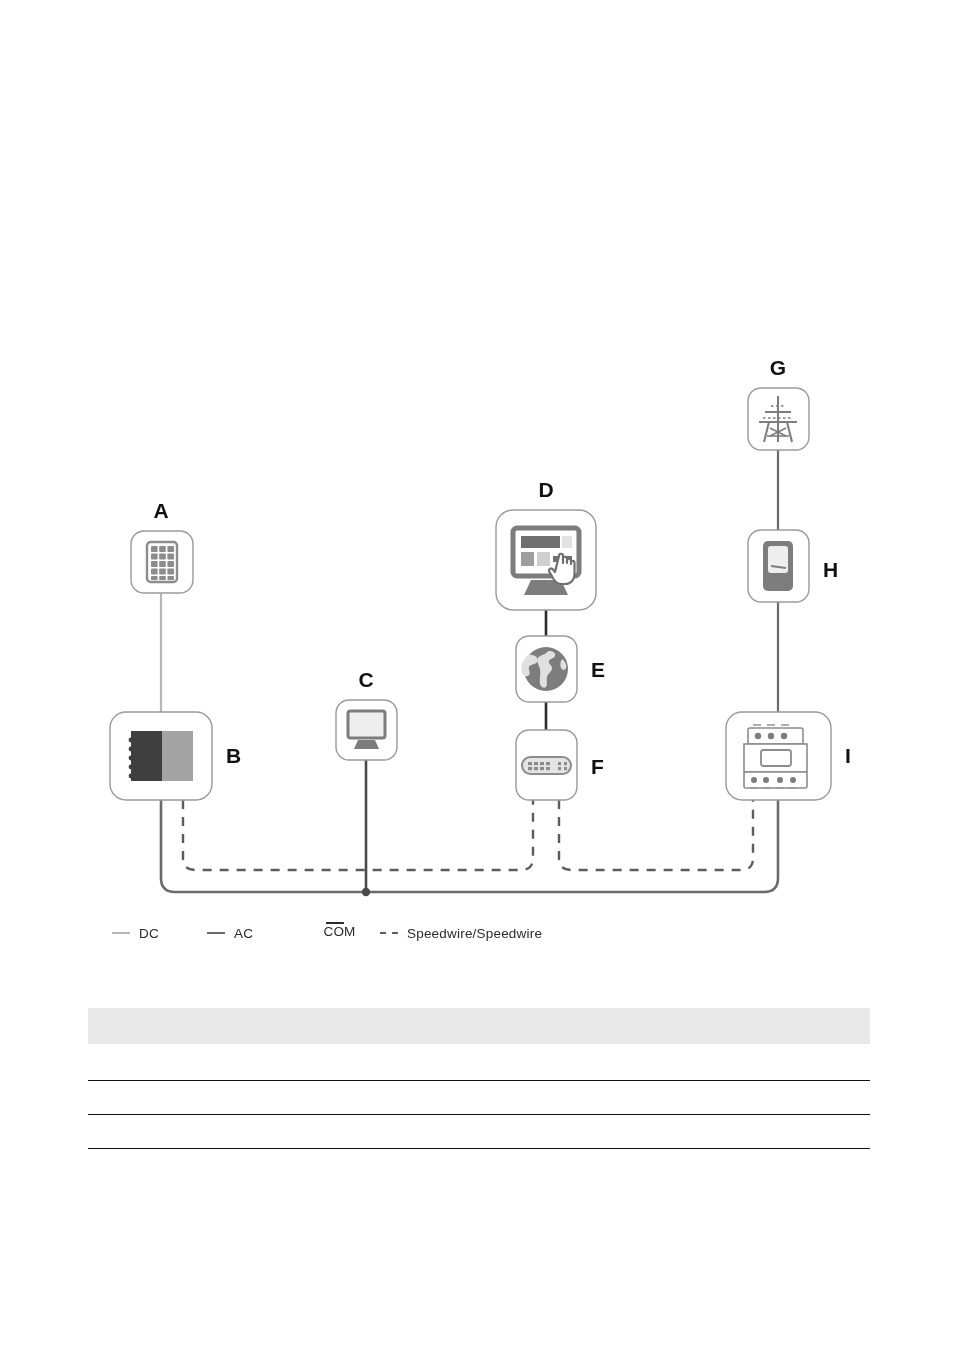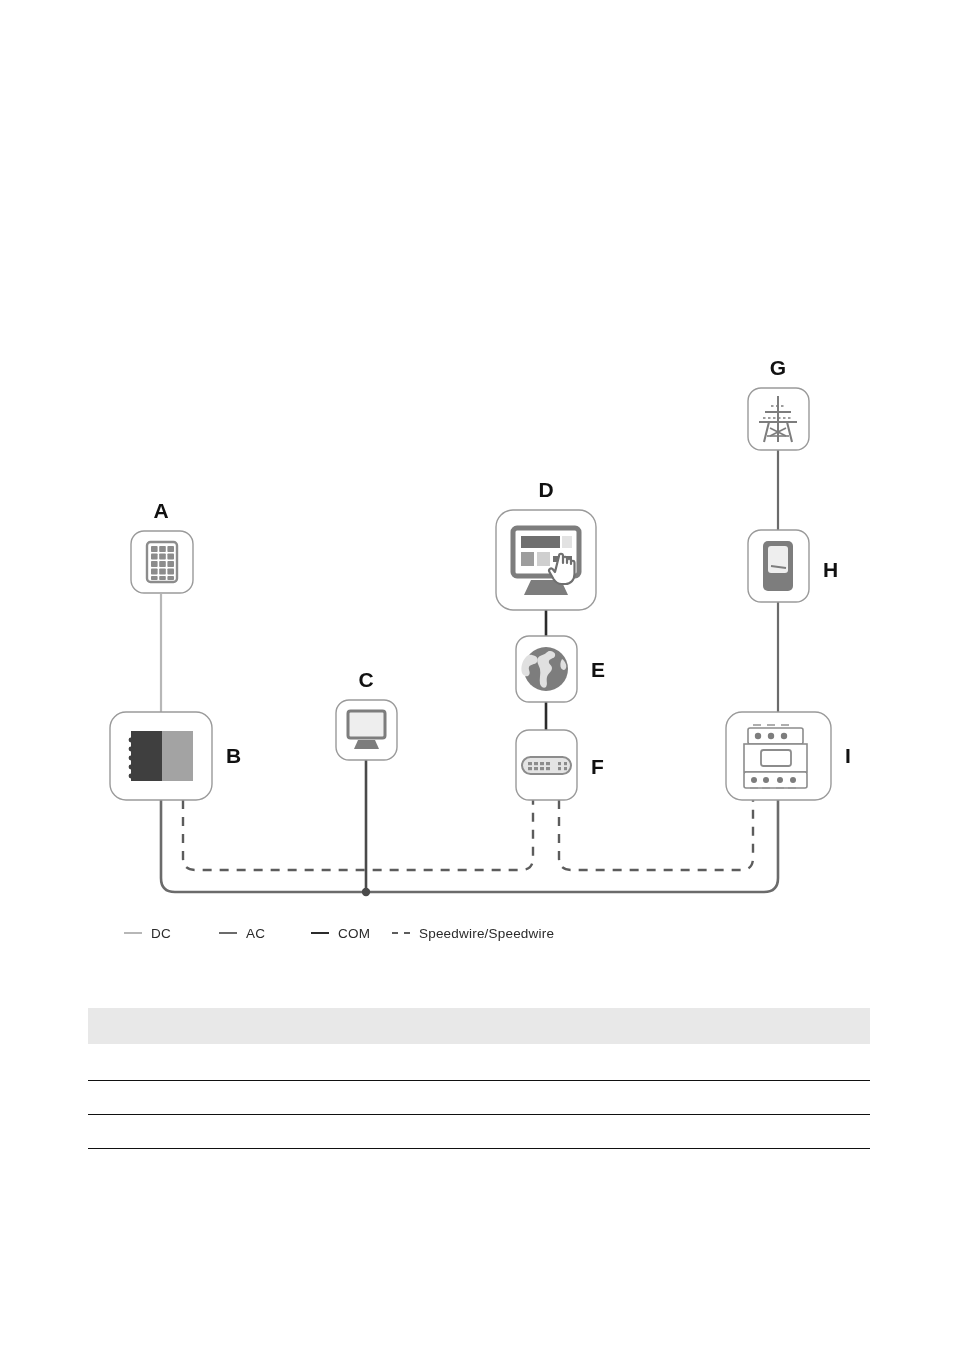--- a/index.html
+++ b/index.html
@@ -25,21 +25,21 @@
     left: 0;
     top: 330px;
     width: 953px;
     height: 600px;
     display: block;
   }
 
   
   #legend {
     position: absolute;
-    left: 124px;
+    left: 112px;
     top: 922px;
     height: 22px;
     display: flex;
     align-items: center;
   }
   .legend-item {
     display: flex;
     align-items: center;
     height: 22px;
   }
@@ -297,21 +297,21 @@
 
   <div id="legend">
     <div class="legend-item" style="width:95px;">
       <span class="legend-swatch" style="background:#b7b7b7;"></span>
       <span class="legend-label">DC</span>
     </div>
     <div class="legend-item" style="width:92px;">
       <span class="legend-swatch" style="background:#6b6b6b;"></span>
       <span class="legend-label">AC</span>
     </div>
-    <div class="legend-item" style="width:81px;">
+    <div class="legend-item" style="width:81px;flex-direction:column;">
       <span class="legend-swatch" style="background:#2b2b2b;"></span>
       <span class="legend-label">COM</span>
     </div>
     <div class="legend-item">
       <span class="legend-swatch dashed"></span>
       <span class="legend-label">Speedwire/Speedwire</span>
     </div>
   </div>
 
   <div id="legend-table">

